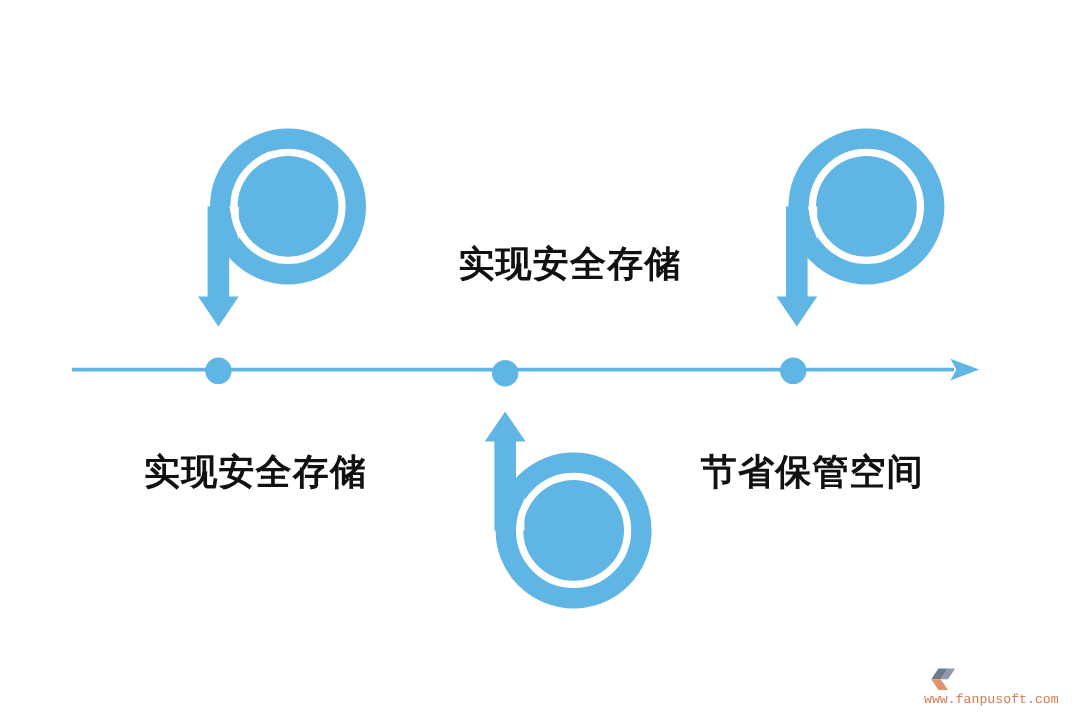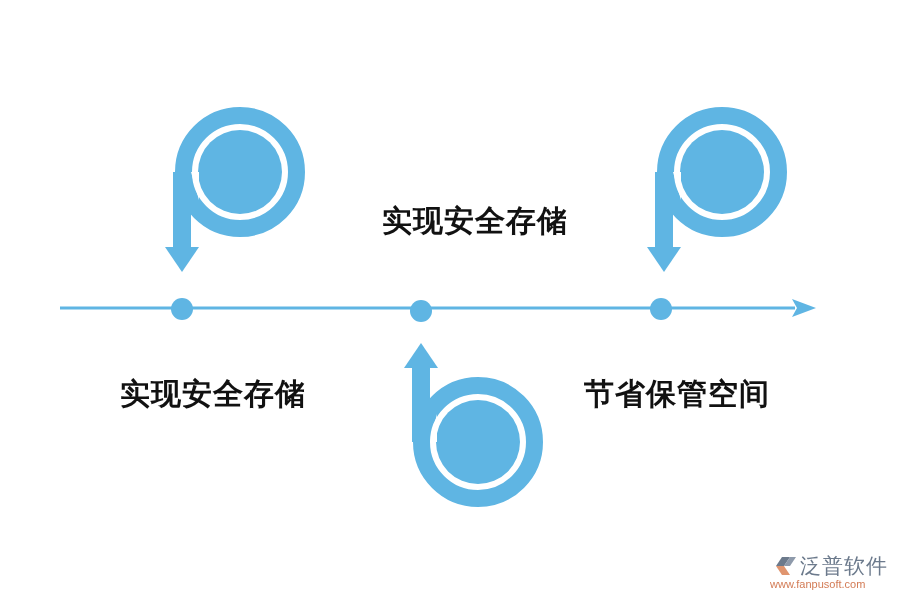--- a/index.html
+++ b/index.html
@@ -7,21 +7,21 @@
          font-family: "DejaVu Sans", "Liberation Sans", sans-serif; }
   #diagram { position: absolute; left: 0; top: 0; width: 900px; height: 600px; }
   .label { position: absolute; font-size: 30px; font-weight: bold; color: #111111;
            letter-spacing: 1px; white-space: nowrap; line-height: 36px; }
   #label-left  { left: 120px; top: 376px; }
   #label-mid   { left: 382px; top: 203px; }
   #label-right { left: 584px; top: 376px; }
   #logo { position: absolute; left: 770px; top: 552px; width: 124px; height: 44px; }
   #logo .brand { position: absolute; left: 30px; top: 0; font-size: 21px; color: #6c7a8c; letter-spacing: 1px; }
   #logo .url { position: absolute; left: 0; top: 26px; font-size: 11px; color: #d37b55;
-               font-family: Liberation Sans, sans-serif; text-align: right; }
+               font-family: Liberation Mono, monospace; text-align: right; }
   #logo .mark { position: absolute; left: 4px; top: 3px; width: 24px; height: 22px; }
 </style>
 </head>
 <body>
 
 <svg id="diagram" width="900" height="600" viewBox="0 0 900 600" xmlns="http://www.w3.org/2000/svg">
 
   <g>
     <line x1="60" y1="308" x2="795" y2="308" stroke="#5fb5e3" stroke-width="3"></line>
     <polygon points="792,299 816,308 792,317 797,308" fill="#5fb5e3"></polygon>
@@ -64,15 +64,14 @@
 <div id="label-left" class="label">实现安全存储</div>
 <div id="label-mid" class="label">实现安全存储</div>
 <div id="label-right" class="label">节省保管空间</div>
 
 <div id="logo">
   <svg class="mark" viewBox="0 0 24 22">
     <polygon points="2,11 8,2 16,2 10,11" fill="#6c7a8c"></polygon>
     <polygon points="10,11 16,2 22,2 16,11" fill="#8e9aab"></polygon>
     <polygon points="2,11 10,11 16,20 8,20" fill="#e0956f"></polygon>
   </svg>
-  <span class="brand">泛普软件</span>
   <span class="url">www.fanpusoft.com</span>
 </div>
 
 </body></html>

